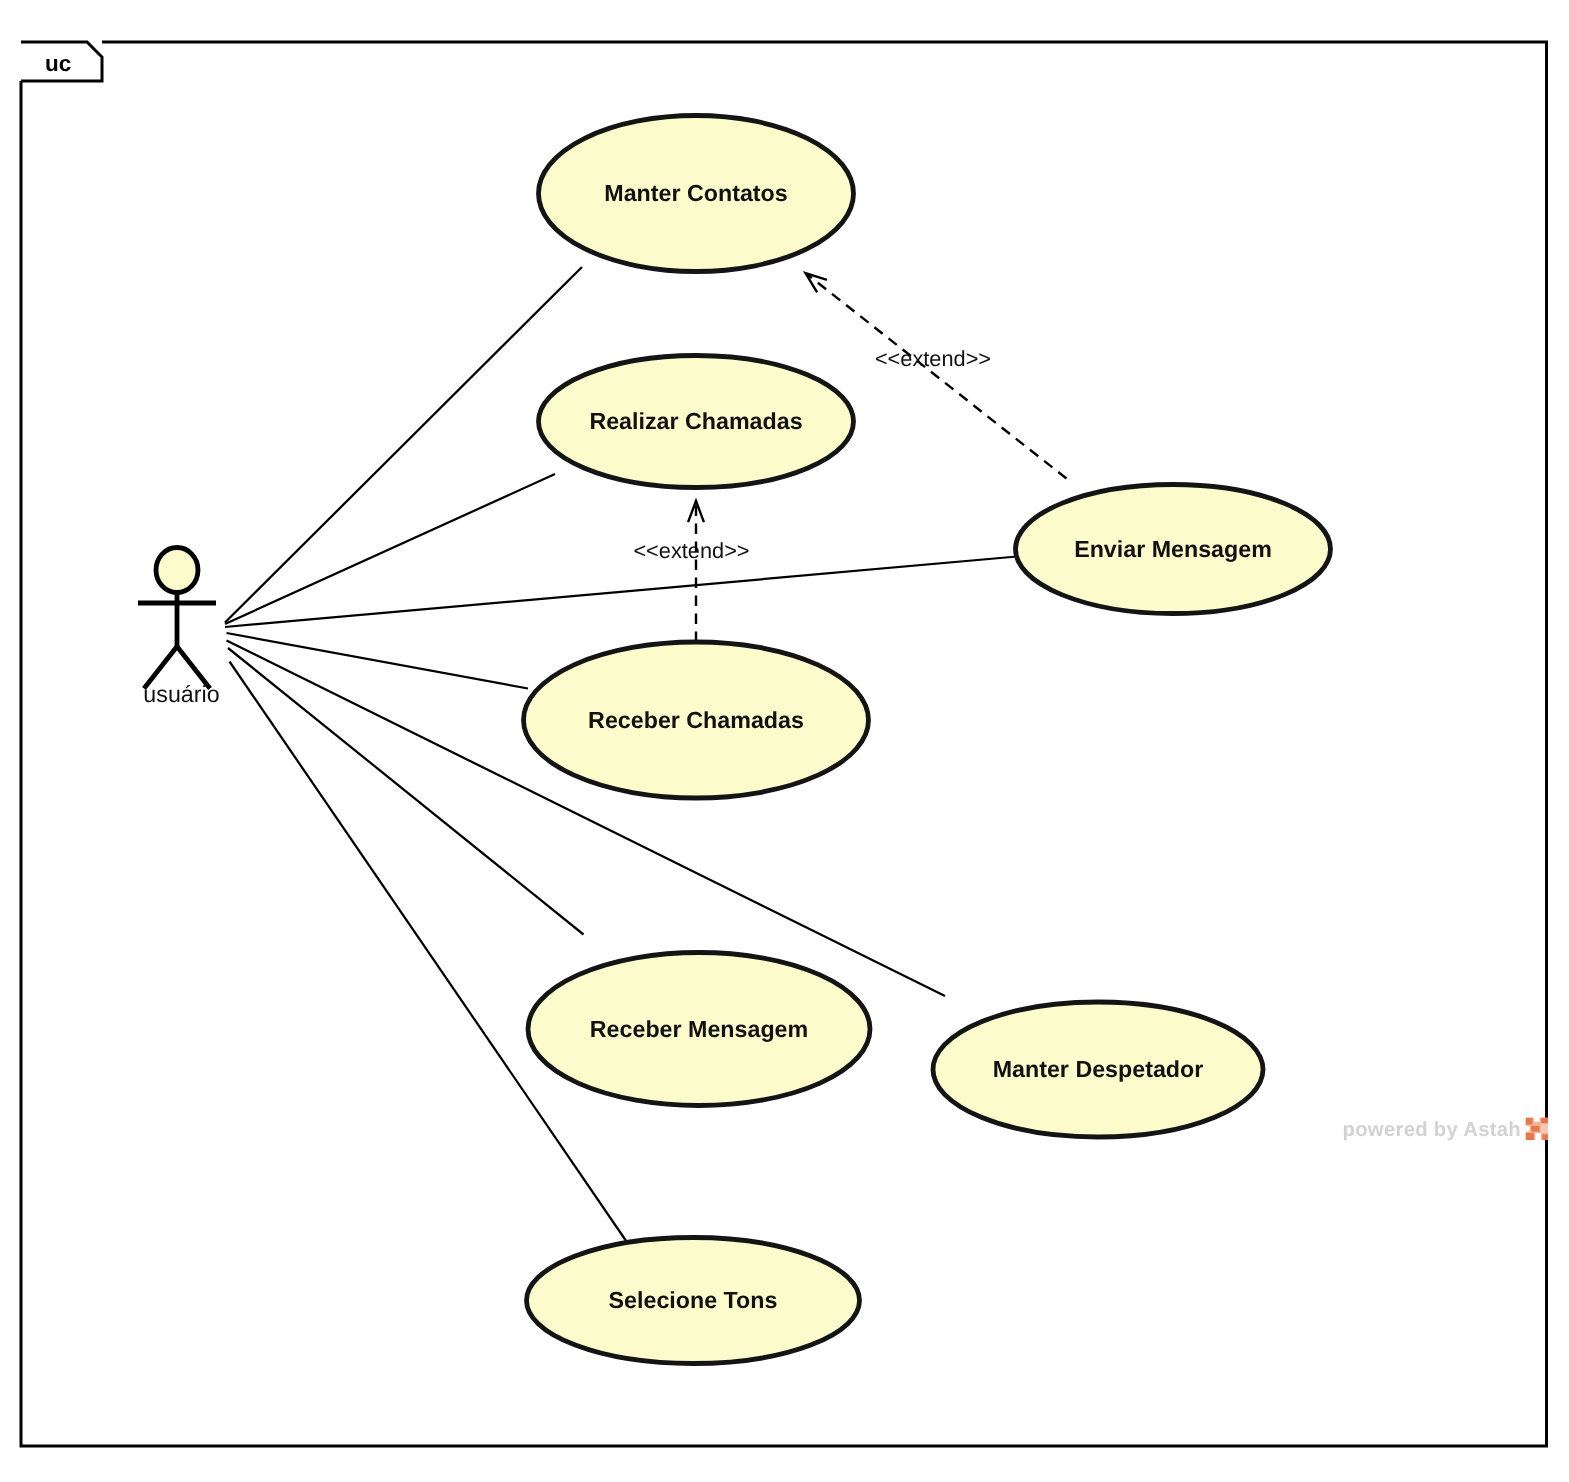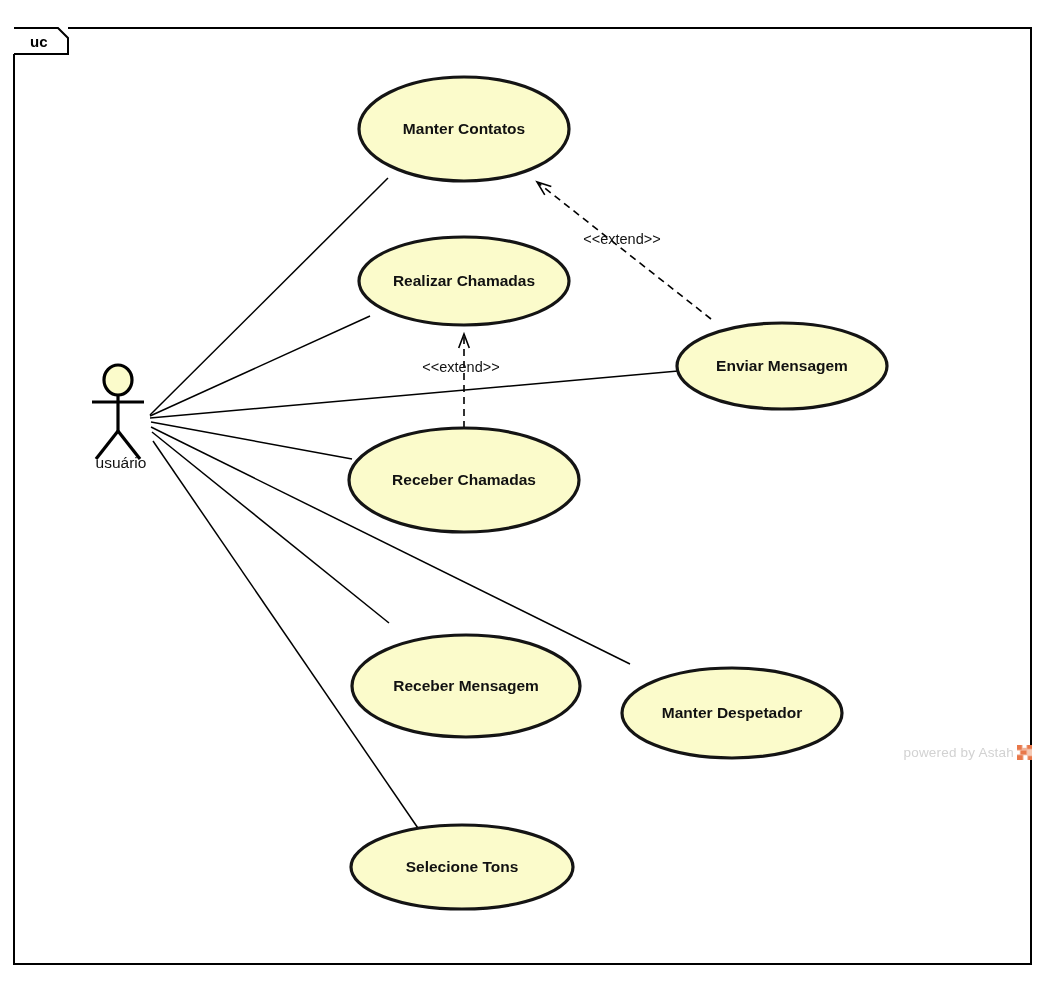--- a/index.html
+++ b/index.html
@@ -98,21 +98,21 @@
     right: 14px;
     bottom: 4px;
     display: flex;
     align-items: center;
     gap: 3px;
     user-select: none;
   }
   .watermark-text {
     font-family: "Liberation Sans", sans-serif;
     font-size: 13.5px;
-    font-weight: normal;
+    font-weight: bold;
     color: #d2d2d2;
     letter-spacing: 0.2px;
   }
   .watermark-logo {
     width: 15px;
     height: 15px;
     display: block;
   }
 </style>
 </head>

